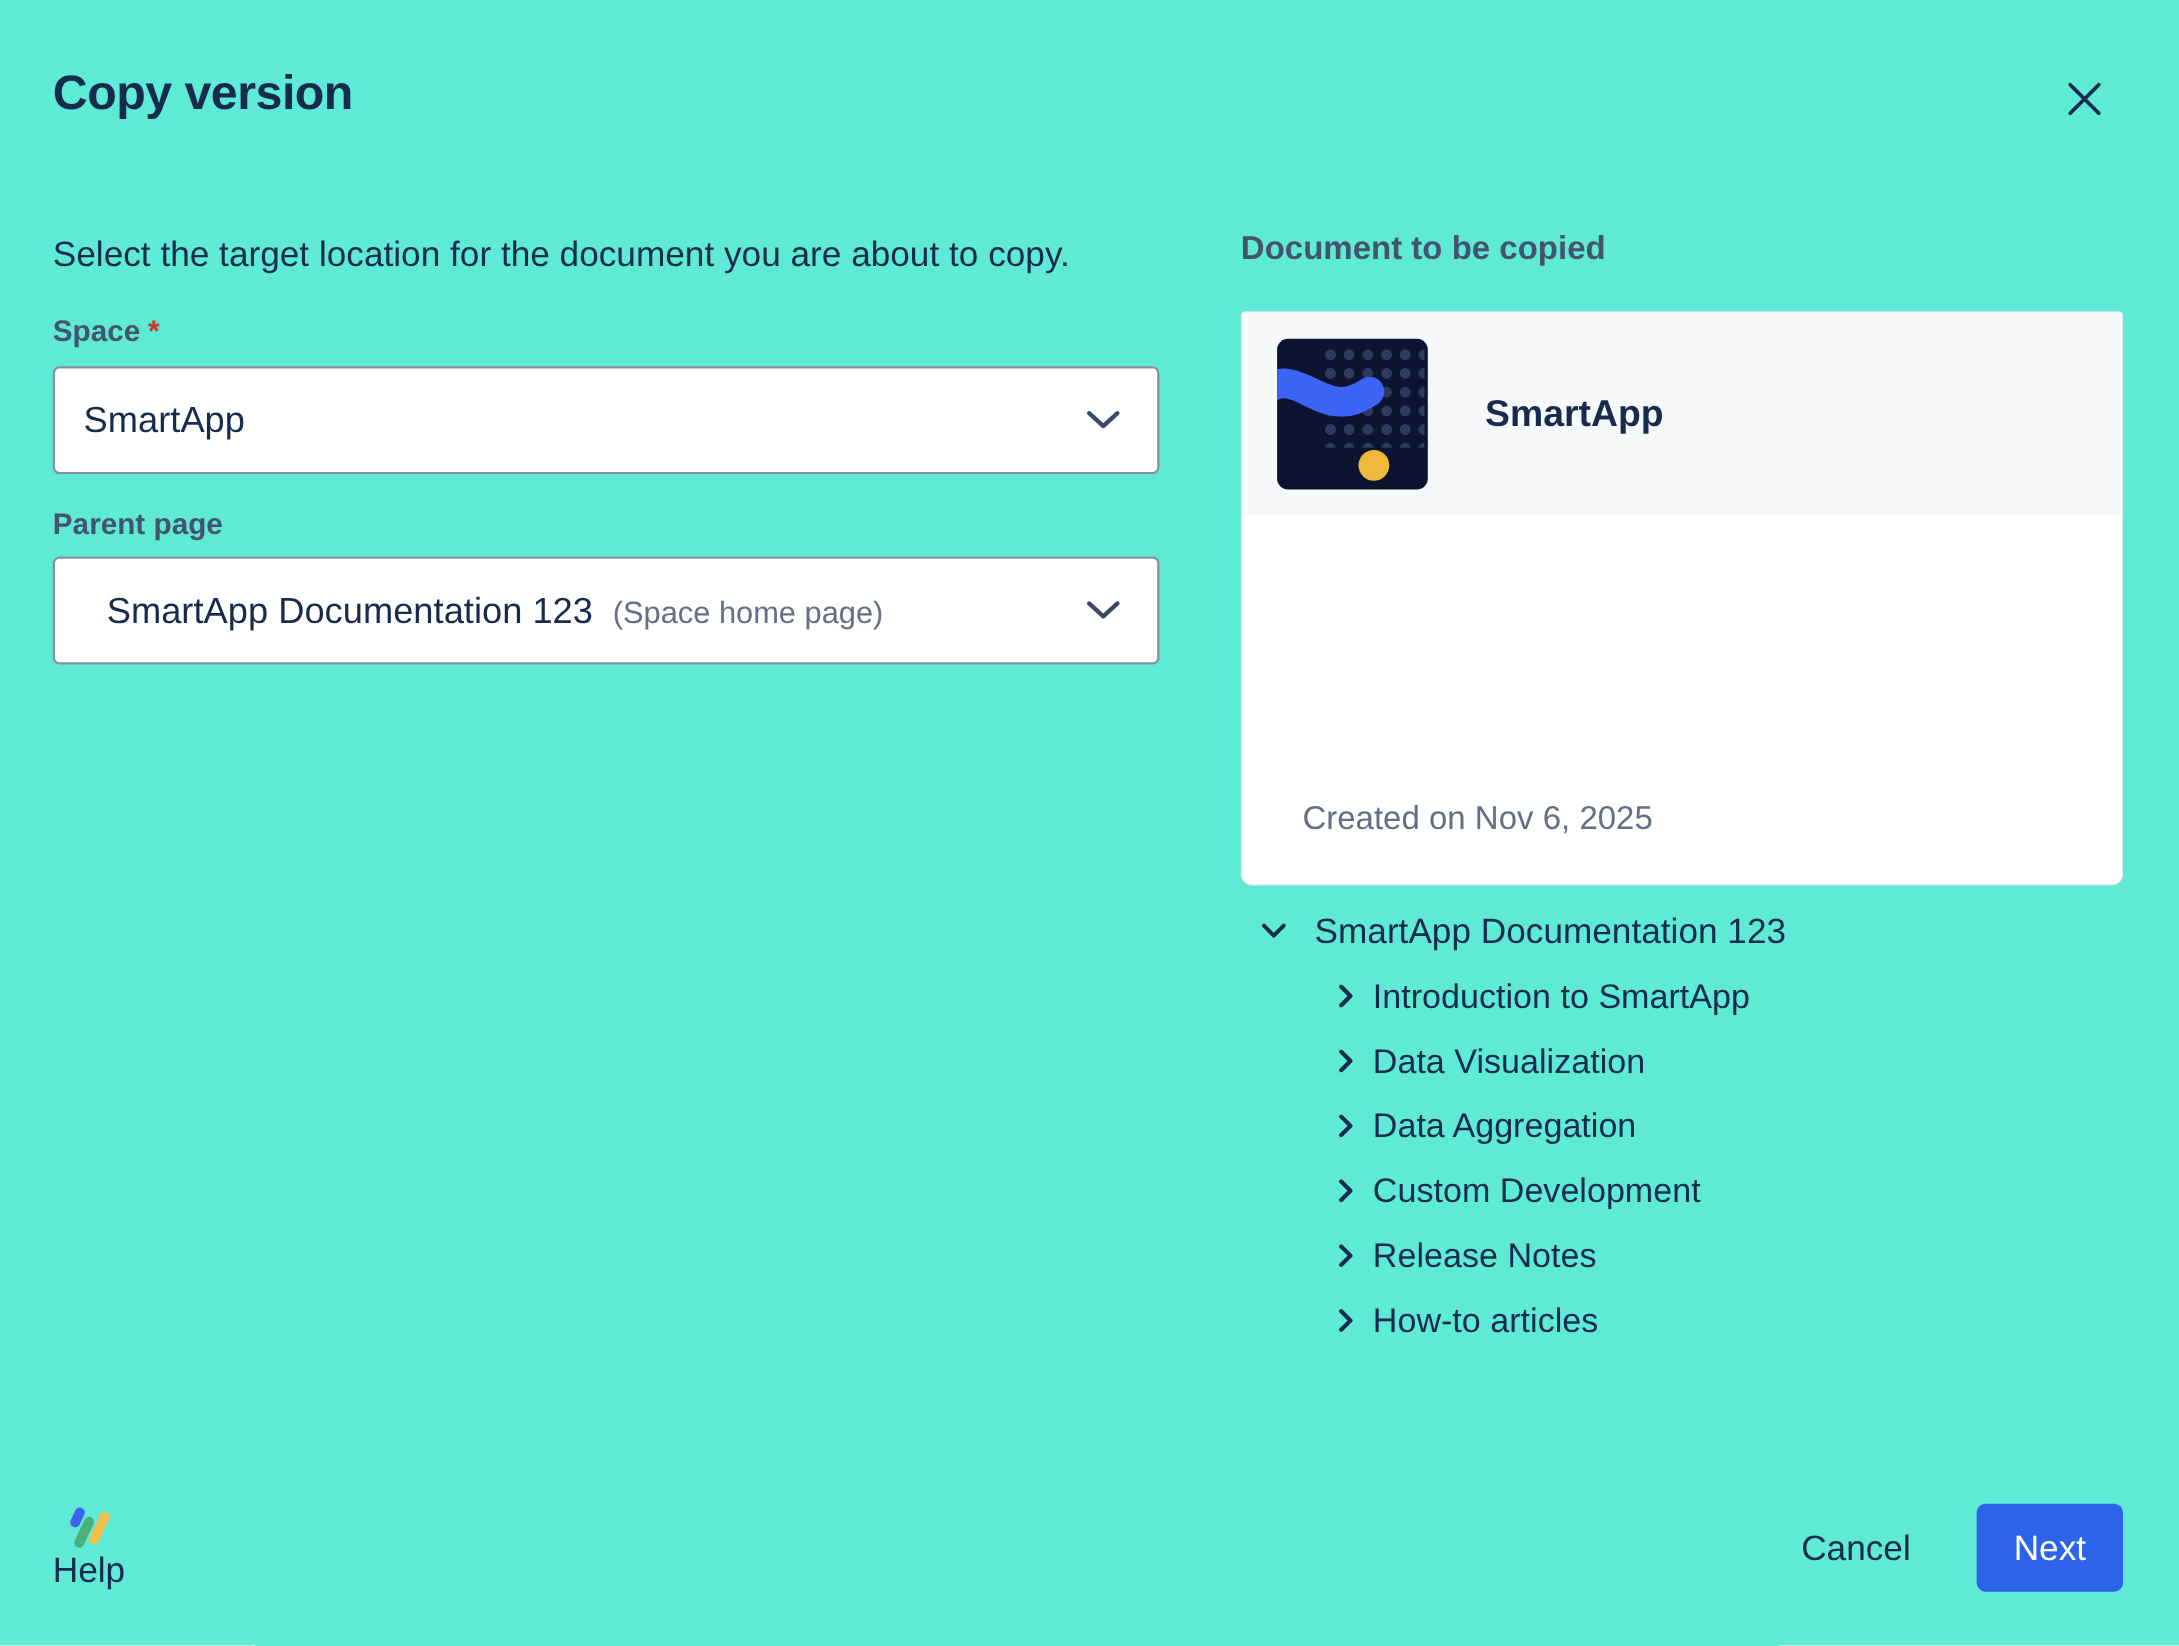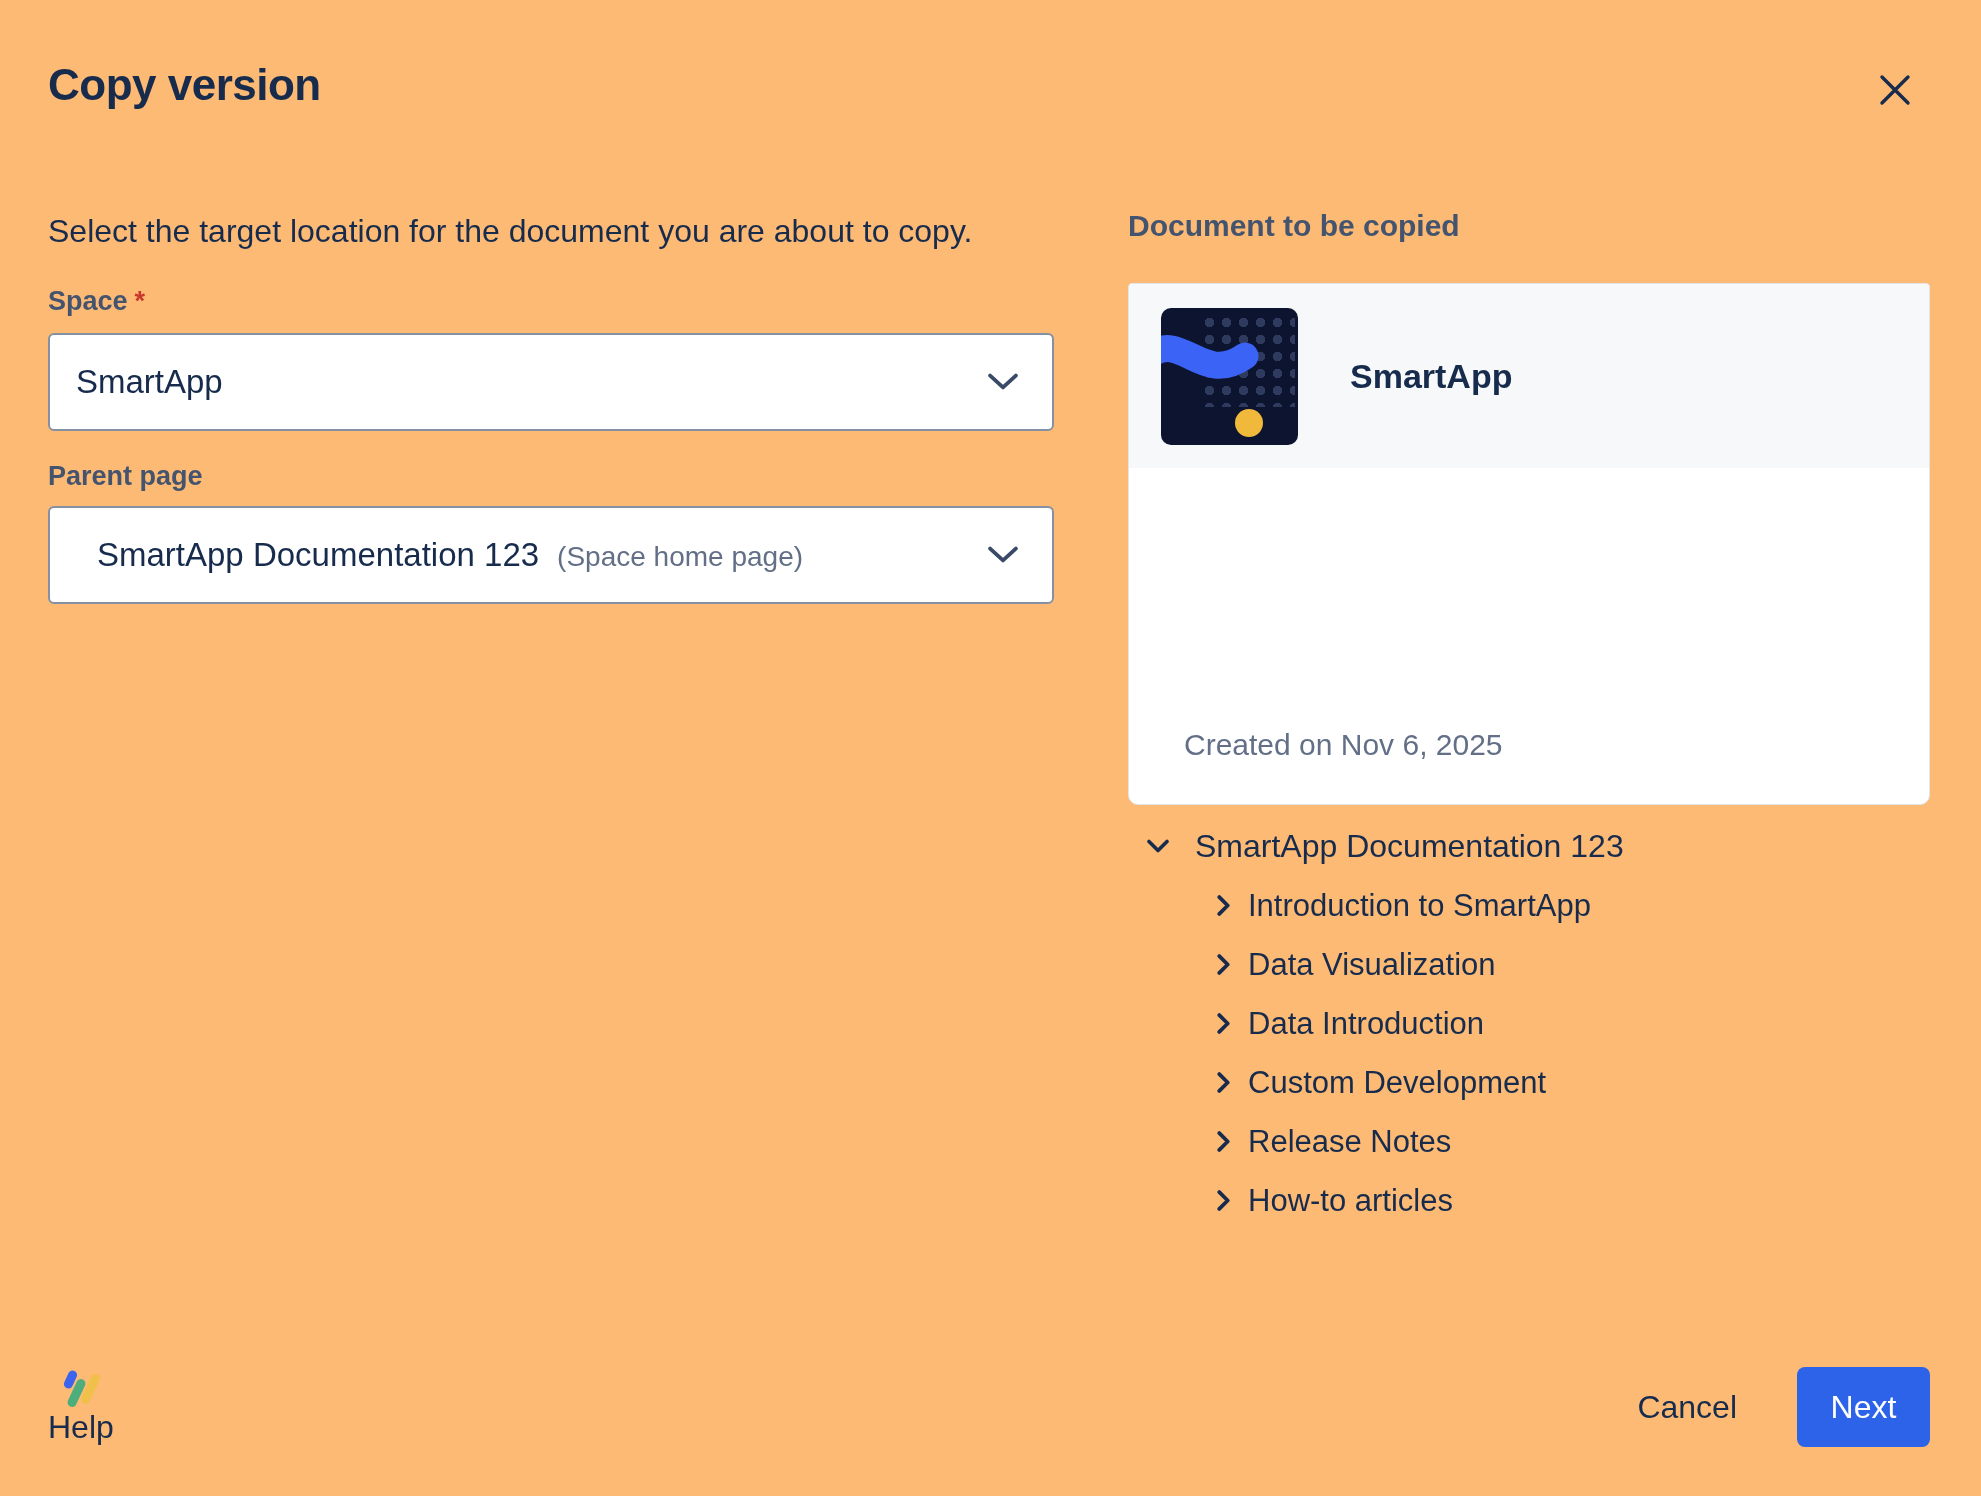--- a/index.html
+++ b/index.html
@@ -15,21 +15,21 @@
     --icon-dots:#2E3A5E;
     --wave-blue:#3B63F5;
     --dot-yellow:#F0B93B;
     --help-blue:#3C64EF;
     --help-green:#4DAE7C;
     --help-yellow:#F1C04A;
   }
   *{box-sizing:border-box;margin:0;padding:0;}
   html,body{background:#fff;}
   body{font-family:"Liberation Sans", sans-serif;color:var(--text-primary);}
-  .modal{position:relative;width:1981px;height:1496px;background:#fdba74;overflow:hidden;}
+  .modal{position:relative;width:1981px;height:1496px;background:#5eead4;overflow:hidden;}
 
   .dialog-title{position:absolute;left:48px;top:60px;font-size:44px;font-weight:700;letter-spacing:-0.5px;color:var(--text-primary);}
   .close-btn{position:absolute;top:66px;right:62px;width:48px;height:48px;background:none;border:none;cursor:pointer;display:flex;align-items:center;justify-content:center;}
 
   .left-col{position:absolute;left:48px;top:206px;width:1006px;}
   .desc{font-size:32px;line-height:50px;color:var(--text-primary);max-width:990px;}
   .field-label{margin-top:28px;font-size:27px;line-height:34px;font-weight:700;color:var(--text-slate);}
   .req{color:var(--required-red);margin-left:7px;}
   .select{margin-top:15px;width:1006px;height:98px;border:2px solid var(--border-input);border-radius:6px;background:#fff;display:flex;align-items:center;padding:0 34px 0 26px;cursor:pointer;}
   .select--parent{margin-top:13px;padding-left:47px;}
@@ -154,21 +154,21 @@
             </svg>
           </span>
         <span>Data Visualization</span>
       </div>
       <div class="tree-row child">
         <span class="tw">
             <svg width="13" height="21" viewBox="0 0 12 20">
               <path d="M2 2 L10 10 L2 18" stroke="#172B4D" stroke-width="3.6" stroke-linecap="round" stroke-linejoin="round" fill="none"></path>
             </svg>
           </span>
-        <span>Data Introduction</span>
+        <span>Data Aggregation</span>
       </div>
       <div class="tree-row child">
         <span class="tw">
             <svg width="13" height="21" viewBox="0 0 12 20">
               <path d="M2 2 L10 10 L2 18" stroke="#172B4D" stroke-width="3.6" stroke-linecap="round" stroke-linejoin="round" fill="none"></path>
             </svg>
           </span>
         <span>Custom Development</span>
       </div>
       <div class="tree-row child">

